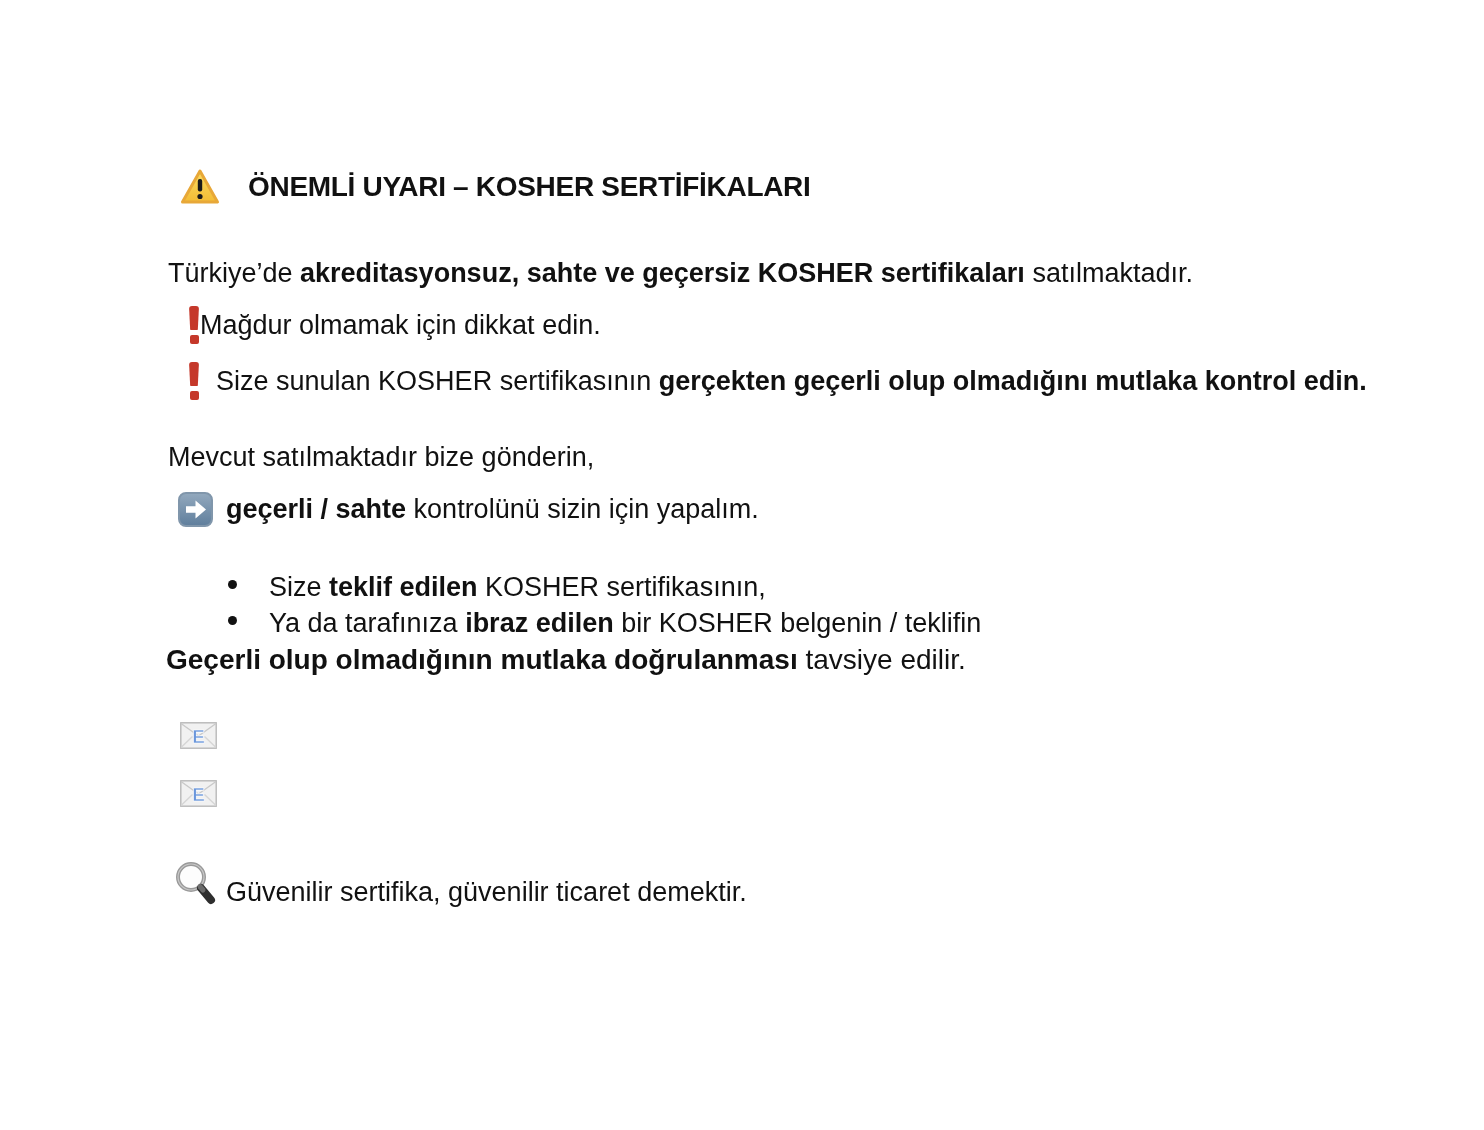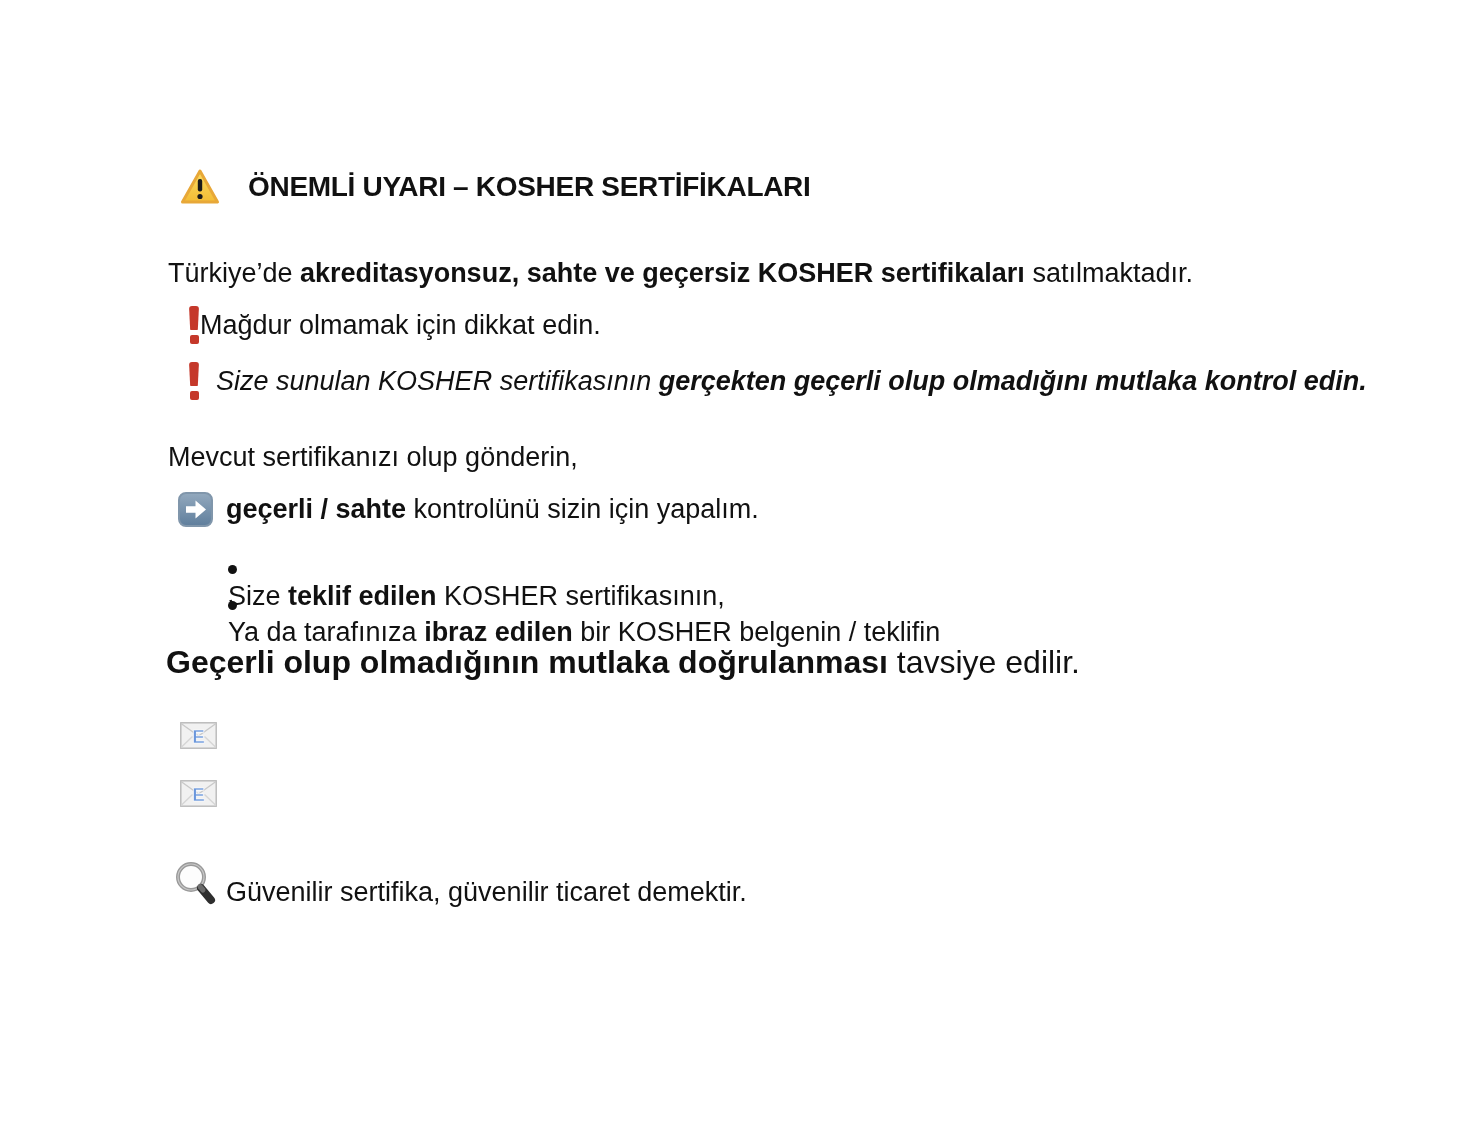--- a/index.html
+++ b/index.html
@@ -10,32 +10,32 @@
   .txt { font-size: 27px; color: #111111; }
   b { font-weight: bold; }
 
   
   .row-heading { top: 168px; left: 180px; gap: 28px; }
   .heading-text { font-size: 28px; font-weight: bold; letter-spacing: -0.3px; }
 
   
   .row-intro { top: 258px; left: 168px; }
   .row-warn1 { top: 306px; left: 188px; }
-  .row-warn2 { top: 362px; left: 188px; gap: 16px; font-style: italic; }
+  .row-warn2 { top: 362px; left: 188px; gap: 16px; }
   .row-send1 { top: 442px; left: 168px; }
   .row-send2 { top: 492px; left: 178px; gap: 13px; text-align: center; }
 
   
   .bullet-list { position: absolute; top: 572px; left: 228px; }
-  .bullet-line { display: flex; align-items: baseline; white-space: nowrap; height: 36px; flex-direction: column; }
+  .bullet-line { display: flex; align-items: baseline; white-space: nowrap; height: 36px; }
   .bullet-dot { width: 9px; height: 9px; border-radius: 50%; background: #111; margin-right: 32px; position: relative; top: -7px; flex: 0 0 auto; }
   .bullet-txt { font-size: 27px; }
 
   .row-conclusion { top: 644px; left: 166px; }
-  .conclusion-txt { font-size: 32px; text-align: center; }
+  .conclusion-txt { font-size: 28px; text-align: center; }
 
   .row-contact1 { top: 722px; left: 180px; gap: 11px; }
   .row-contact2 { top: 780px; left: 180px; gap: 11px; }
   .row-footer { top: 860px; left: 174px; gap: 8px; align-items: flex-end; }
 
   
   .warning-triangle { width: 40px; height: 38px; flex: 0 0 auto; }
 
   
   .red-excl { width: 12px; height: 38px; position: relative; flex: 0 0 auto; }
@@ -80,21 +80,21 @@
 
   <div class="row row-warn2">
     <span class="red-excl">
         <span class="bar"></span>
         <span class="dot"></span>
       </span>
     <span class="txt"><span>Size sunulan KOSHER sertifikasının </span><b>gerçekten geçerli olup olmadığını mutlaka kontrol edin.</b></span>
   </div>
 
   <div class="row row-send1">
-    <span class="txt">Mevcut sertifikanızı olup gönderin,</span>
+    <span class="txt">Mevcut satılmaktadır bize gönderin,</span>
   </div>
 
   <div class="row row-send2">
     <svg class="arrow-btn" viewBox="0 0 35 35">
       <defs>
         <linearGradient id="arrGrad" x1="0" y1="0" x2="0" y2="1">
           <stop offset="0" stop-color="#93A9BE"></stop>
           <stop offset="1" stop-color="#5F7E9C"></stop>
         </linearGradient>
       </defs>

